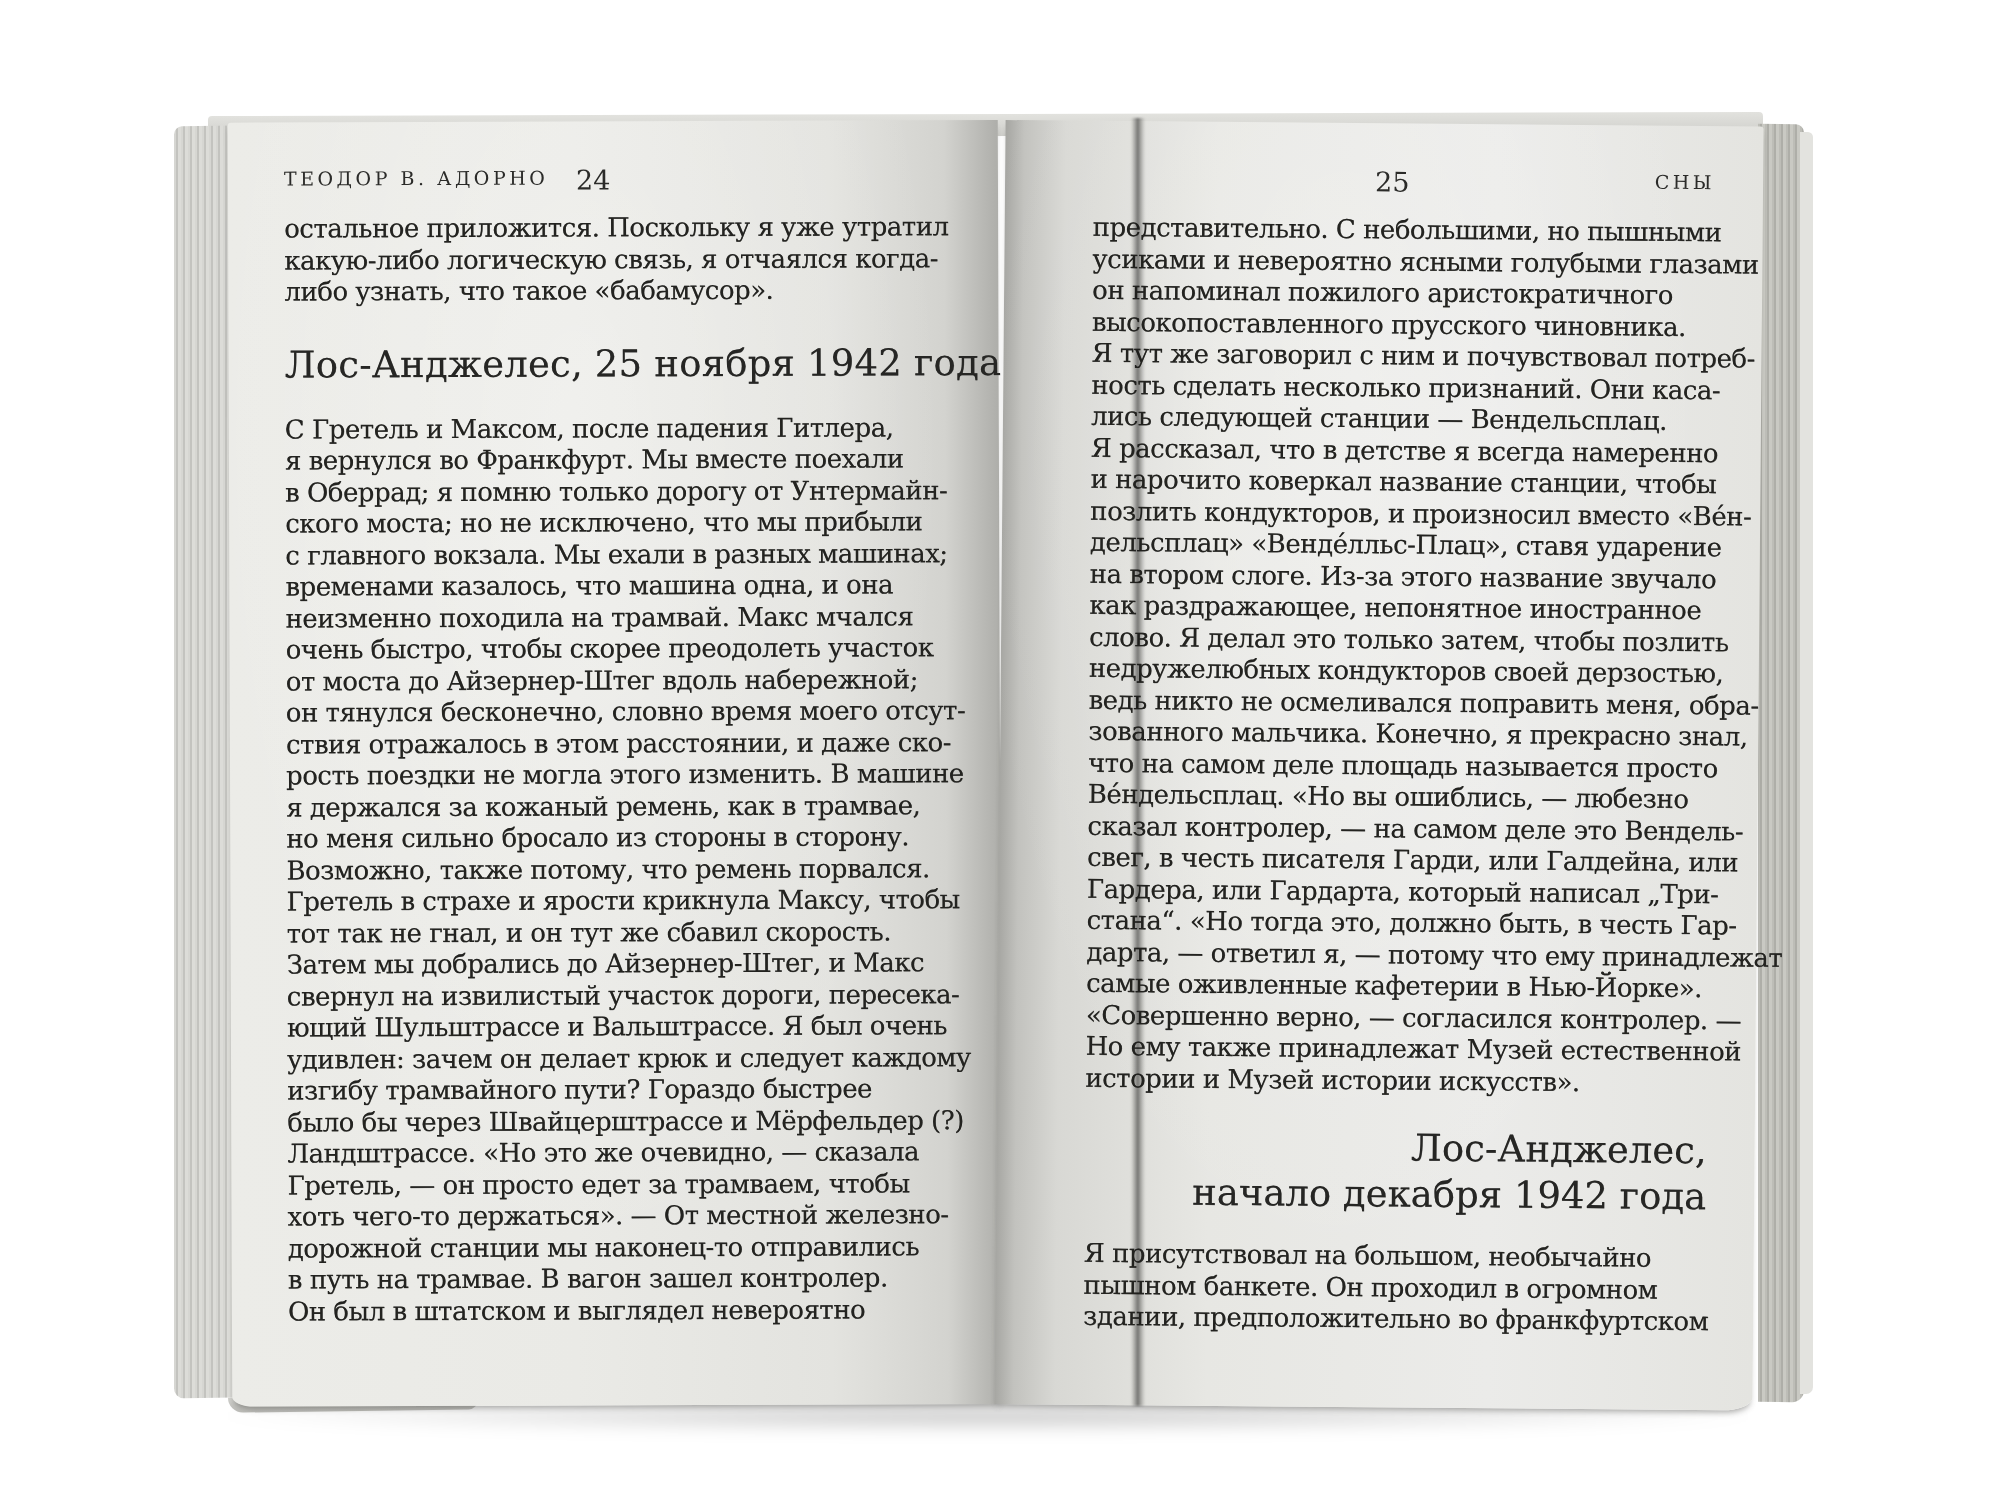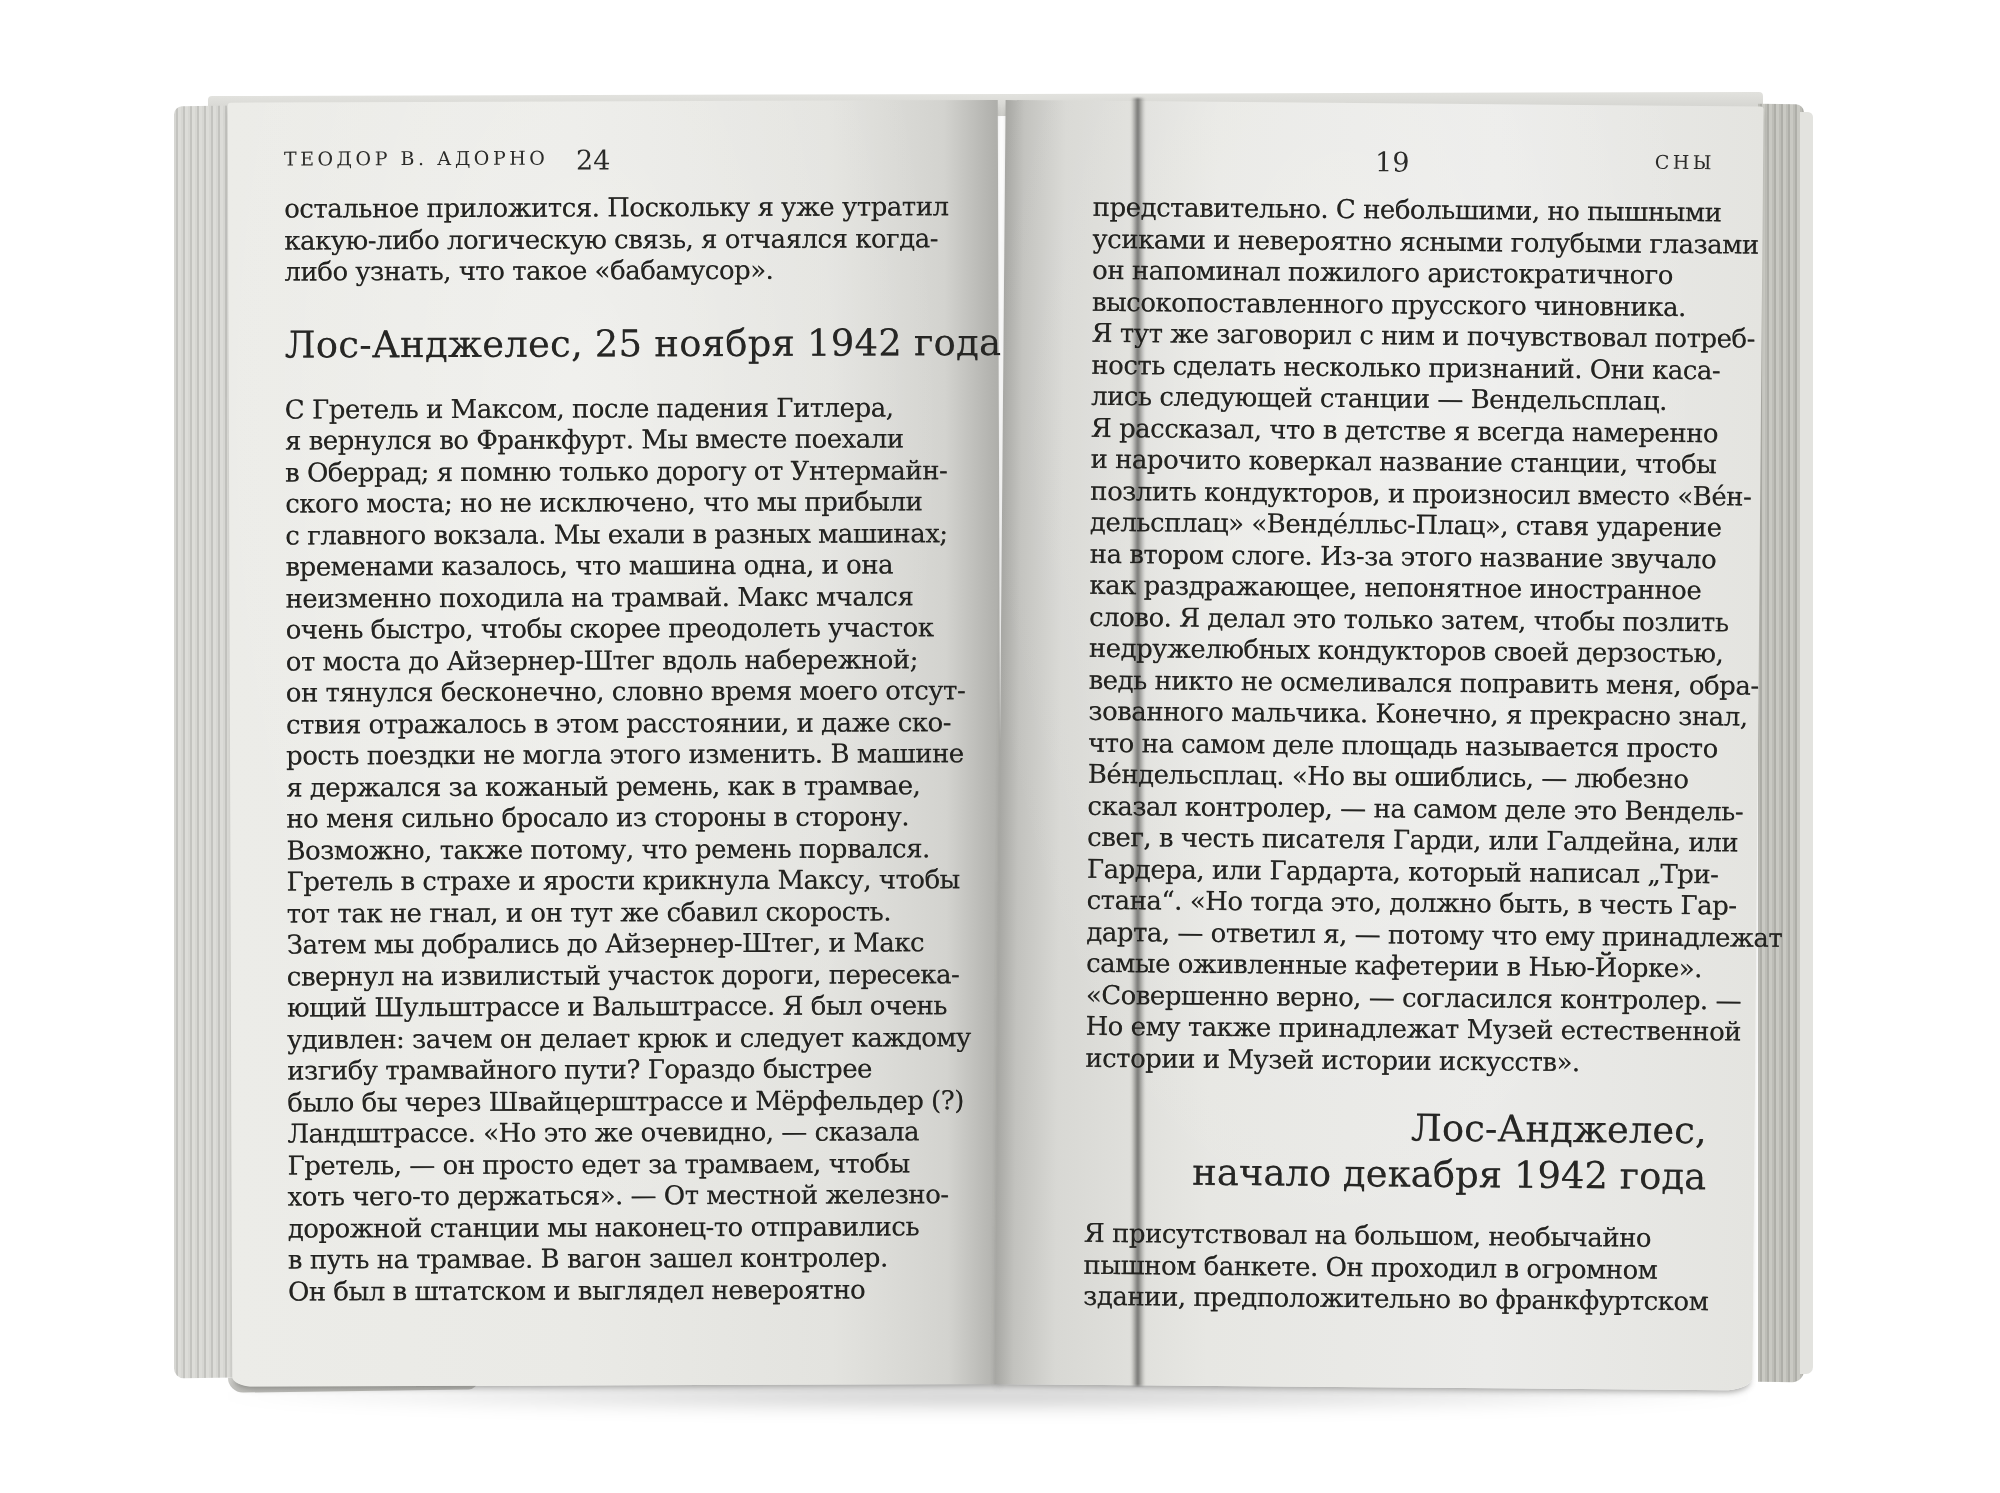--- a/index.html
+++ b/index.html
@@ -1,20 +1,20 @@
 <!DOCTYPE html>
 <html><head>
 <meta charset="utf-8">
 <style>
   html,body{margin:0;padding:0;}
   body{
     width:2000px;height:1493px;position:relative;background:#ffffff;
     font-family:"DejaVu Serif","Liberation Serif",serif;overflow:hidden;
   }
-  .book{position:absolute;left:138px;top:88px;width:1680px;height:1320px;}
+  .book{position:absolute;left:138px;top:108px;width:1680px;height:1320px;}
 
   .book-shadow{position:absolute;left:80px;top:1290px;width:1540px;height:36px;
     background:radial-gradient(ellipse at center,rgba(0,0,0,0.20),rgba(0,0,0,0.0) 72%);
     filter:blur(7px);z-index:0;}
 
   .top-sliver{position:absolute;left:70px;top:6px;width:1555px;height:22px;
     background:linear-gradient(to bottom,#e2e2de,#cfcfcb);transform:rotate(-0.15deg);
     border-radius:4px;z-index:1;}
 
   .edge-left{position:absolute;left:36px;top:18px;width:60px;height:1272px;
@@ -125,21 +125,21 @@
           <div class="line">дорожной станции мы наконец-то отправились</div>
           <div class="line">в путь на трамвае. В вагон зашел контролер.</div>
           <div class="line">Он был в штатском и выглядел невероятно</div>
         </div>
     </div>
   </div>
 
   <div class="page page-right">
     <div class="content content-right">
       <div class="pg-header">
-        <span class="pnum">19</span>
+        <span class="pnum">25</span>
         <span class="running-title">СНЫ</span>
       </div>
       <div class="para p1-right">
           <div class="line">представительно. С небольшими, но пышными</div>
           <div class="line">усиками и невероятно ясными голубыми глазами</div>
           <div class="line">он напоминал пожилого аристократичного</div>
           <div class="line">высокопоставленного прусского чиновника.</div>
           <div class="line">Я тут же заговорил с ним и почувствовал потреб-</div>
           <div class="line">ность сделать несколько признаний. Они каса-</div>
           <div class="line">лись следующей станции — Вендельсплац.</div>

